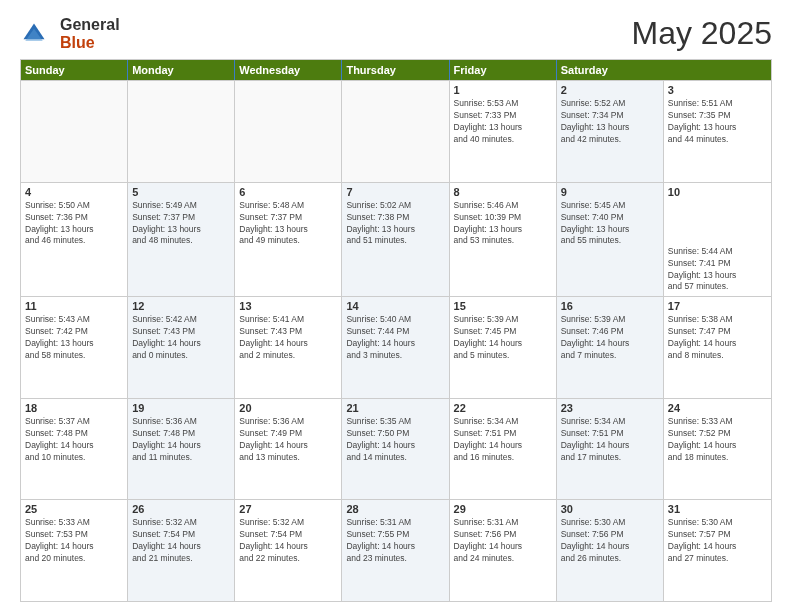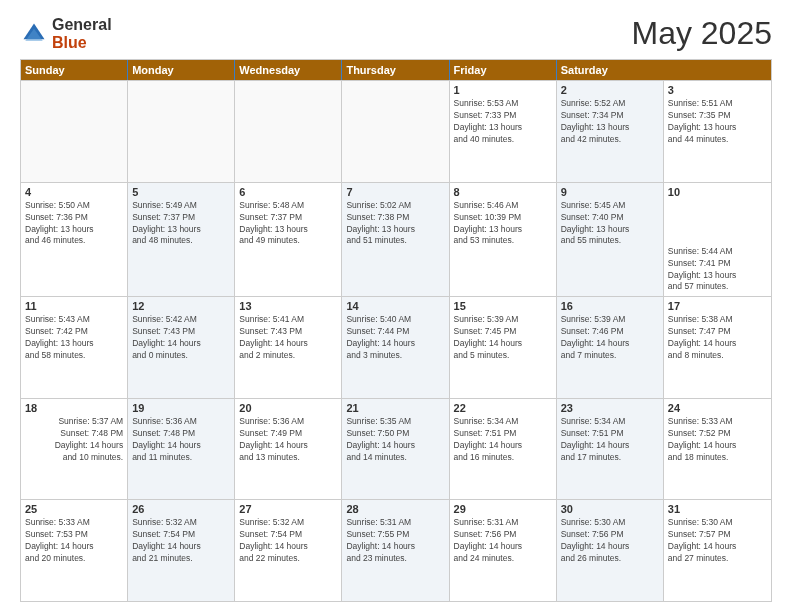--- a/index.html
+++ b/index.html
@@ -19,21 +19,21 @@
     }
     .header {
       display: flex;
       justify-content: space-between;
       align-items: flex-start;
       margin-bottom: 8px;
     }
     .logo {
       display: flex;
       align-items: center;
-      gap: 4px;
+      gap: 12px;
     }
     .logo-text {
       display: flex;
       flex-direction: column;
       line-height: 1.1;
     }
     .logo-general {
       font-size: 16px;
       font-weight: bold;
       color: #333;
@@ -62,21 +62,21 @@
     }
     .calendar {
       flex: 1;
       display: flex;
       flex-direction: column;
       border: 1px solid #ccc;
     }
     .cal-header-row {
       display: grid;
       grid-template-columns: repeat(7, 1fr);
-      background: #a16207;
+      background: #4d7c0f;
     }
     .cal-header-cell {
       color: #fff;
       font-size: 11px;
       font-weight: bold;
       padding: 4px 4px;
       text-align: left;
       border-right: 1px solid #3a7dc5;
     }
     .cal-header-cell:last-child { border-right: none; }
@@ -270,21 +270,21 @@
             <div class="day-number">17</div>
             <div class="day-info" style="white-space: pre-line;">Sunrise: 5:38 AM
 Sunset: 7:47 PM
 Daylight: 14 hours
 and 8 minutes.</div>
           </div>
         </div>
         <div class="cal-week">
           <div class="cal-cell">
             <div class="day-number">18</div>
-            <div class="day-info" style="white-space: pre-line; text-align: right;">Sunrise: 5:37 AM
+            <div class="day-info" style="white-space: pre-line;">Sunrise: 5:37 AM
 Sunset: 7:48 PM
 Daylight: 14 hours
 and 10 minutes.</div>
           </div>
           <div class="cal-cell shaded">
             <div class="day-number">19</div>
             <div class="day-info" style="white-space: pre-line;">Sunrise: 5:36 AM
 Sunset: 7:48 PM
 Daylight: 14 hours
 and 11 minutes.</div>

